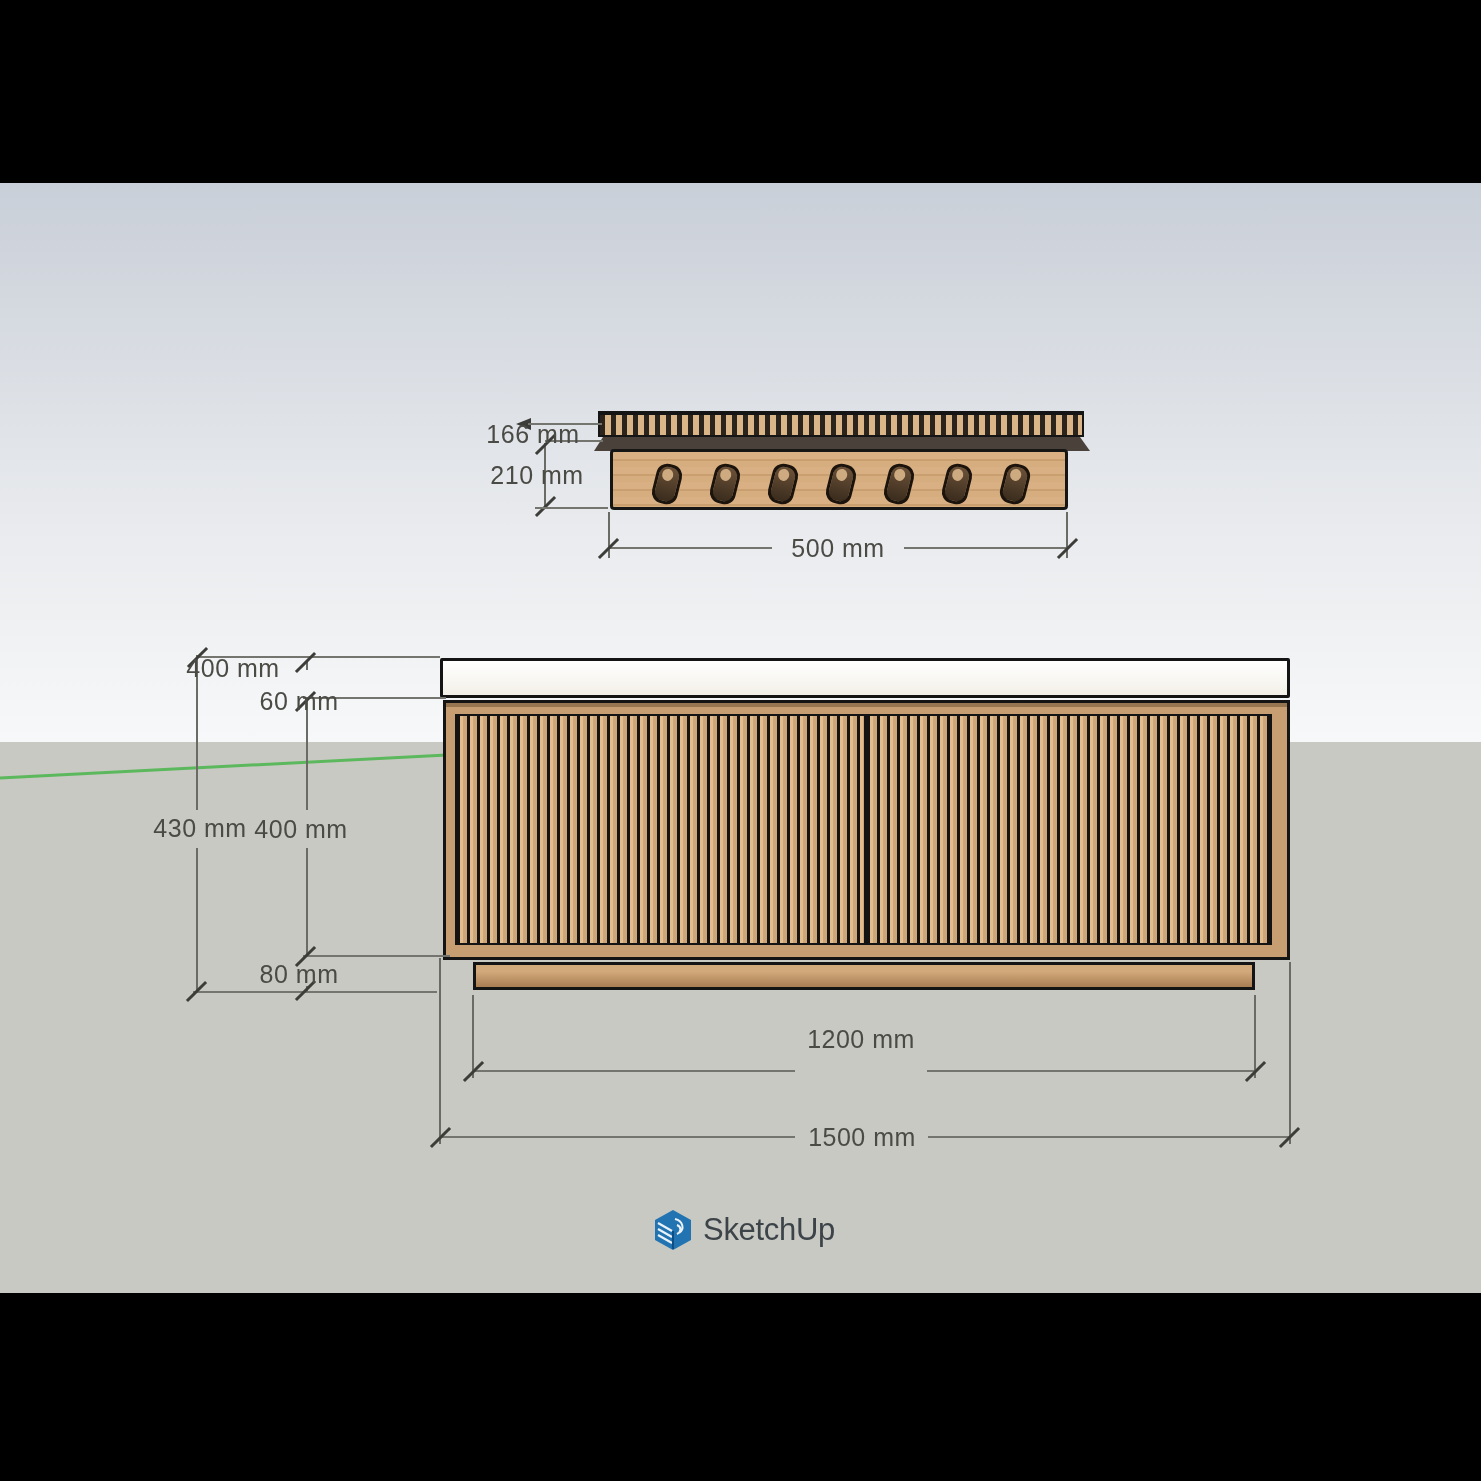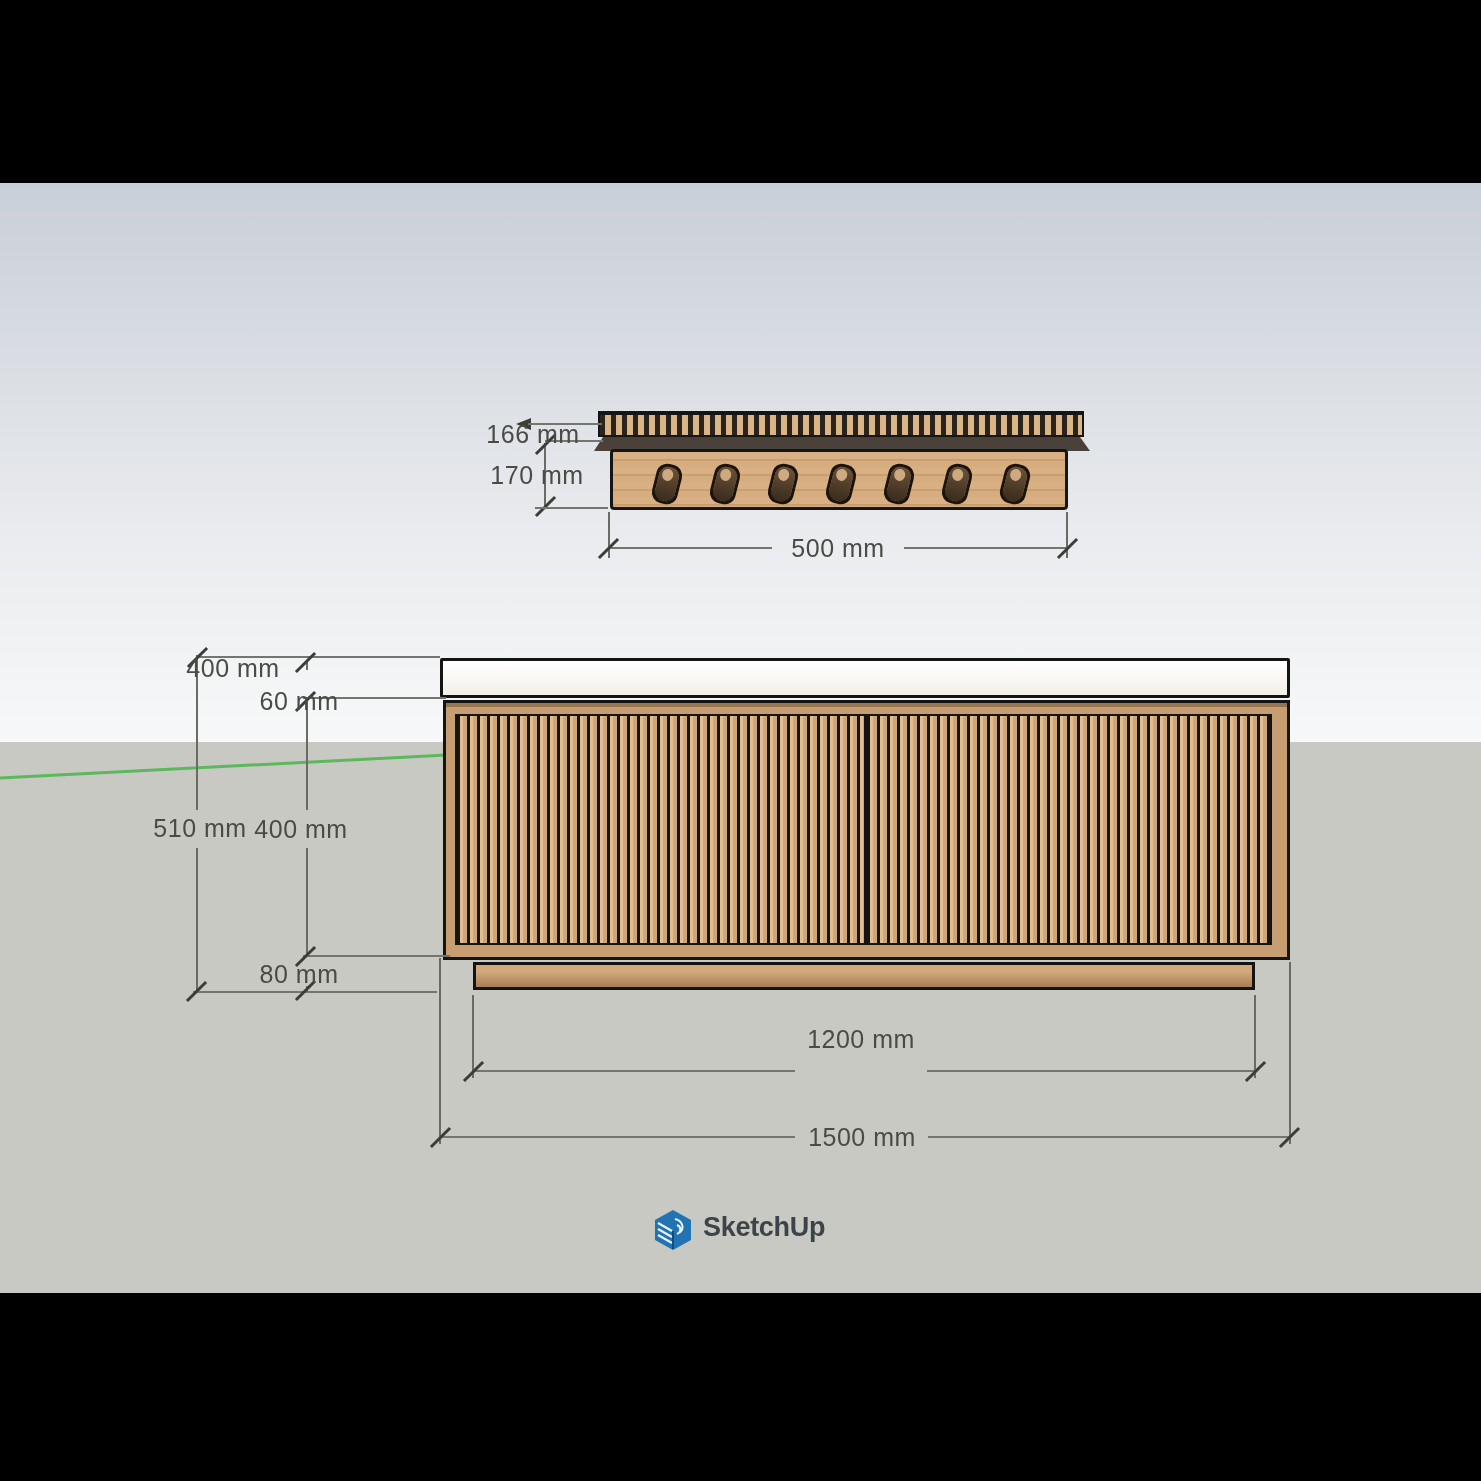--- a/index.html
+++ b/index.html
@@ -34,21 +34,21 @@
   .sbbody{position:absolute;border:3px solid #141414;background:#c79e72;box-sizing:border-box;}
   .sbslats{position:absolute;left:9px;right:15px;top:11px;bottom:12px;border:2px solid #141414;
         background:repeating-linear-gradient(90deg,#171310 0 3px,#e2bd8f 3px 6px,#cda67a 6px 10px);}
   .sbsplit{position:absolute;top:0;bottom:0;left:50%;width:4px;background:#141414;}
   .sbrailshade{position:absolute;left:0;right:0;top:0;height:4px;background:rgba(60,40,20,.35);}
   .plinth2{position:absolute;border:3px solid #141414;
         background:linear-gradient(#d2a97b 30%,#a87e52);}
   .arrowL{position:absolute;width:0;height:0;border-top:6px solid transparent;
         border-bottom:6px solid transparent;border-right:15px solid #3c3c38;}
   
-  .logo-text{position:absolute;font-size:27px;font-weight:700;color:#3d4449;letter-spacing:-.3px;}
+  .logo-text{position:absolute;font-size:31px;font-weight:400;color:#3d4449;letter-spacing:-.3px;}
 </style>
 </head>
 <body>
 
 <div id="canvas">
   <div id="viewport">
 
     <div class="sky"></div>
     <div class="ground"></div>
 
@@ -70,21 +70,21 @@
       </div>
 
     <div class="arrowL" style="left:516px;top:235px"></div>
     <div class="dl" style="left:528px;top:240px;width:74px;height:2px"></div>
     <div class="dl" style="left:545px;top:257px;width:58px;height:2px"></div>
     <div class="dlv" style="left:544px;top:260px;width:2px;height:64px"></div>
     <div class="tick" style="left:532px;top:260px"></div>
     <div class="tick" style="left:532px;top:322px"></div>
     <div class="dl" style="left:535px;top:324px;width:73px;height:2px"></div>
     <div class="dtext" style="left:533px;top:251px">166 mm</div>
-    <div class="dtext" style="left:537px;top:292px">170 mm</div>
+    <div class="dtext" style="left:537px;top:292px">210 mm</div>
     <div class="dlv" style="left:608px;top:329px;width:2px;height:46px"></div>
     <div class="dlv" style="left:1066px;top:329px;width:2px;height:46px"></div>
     <div class="dl" style="left:608px;top:364px;width:164px;height:2px"></div>
     <div class="dl" style="left:904px;top:364px;width:164px;height:2px"></div>
     <div class="tick" style="left:595px;top:364px"></div>
     <div class="tick" style="left:1054px;top:364px"></div>
     <div class="dtext" style="left:838px;top:365px">500 mm</div>
 
     <div class="sbtop" style="left:440px;top:475px;width:844px;height:34px"></div>
     <div class="sbbody" style="left:443px;top:517px;width:847px;height:260px">
@@ -106,21 +106,21 @@
     <div class="dlv" style="left:306px;top:665px;width:2px;height:108px"></div>
     <div class="dlv" style="left:306px;top:803px;width:2px;height:6px"></div>
     <div class="tick" style="left:184px;top:473px"></div>
     <div class="tick" style="left:183px;top:807px"></div>
     <div class="tick" style="left:292px;top:478px"></div>
     <div class="tick" style="left:292px;top:517px"></div>
     <div class="tick" style="left:292px;top:772px"></div>
     <div class="tick" style="left:292px;top:806px"></div>
     <div class="dtext" style="left:233px;top:485px">400 mm</div>
     <div class="dtext" style="left:299px;top:518px">60 mm</div>
-    <div class="dtext" style="left:200px;top:645px">510 mm</div>
+    <div class="dtext" style="left:200px;top:645px">430 mm</div>
     <div class="dtext" style="left:301px;top:646px">400 mm</div>
     <div class="dtext" style="left:299px;top:791px">80 mm</div>
 
     <div class="dlv" style="left:472px;top:812px;width:2px;height:83px"></div>
     <div class="dlv" style="left:1254px;top:812px;width:2px;height:83px"></div>
     <div class="dl" style="left:473px;top:887px;width:322px;height:2px"></div>
     <div class="dl" style="left:927px;top:887px;width:328px;height:2px"></div>
     <div class="tick" style="left:460px;top:887px"></div>
     <div class="tick" style="left:1242px;top:887px"></div>
     <div class="dtext" style="left:861px;top:856px">1200 mm</div>

